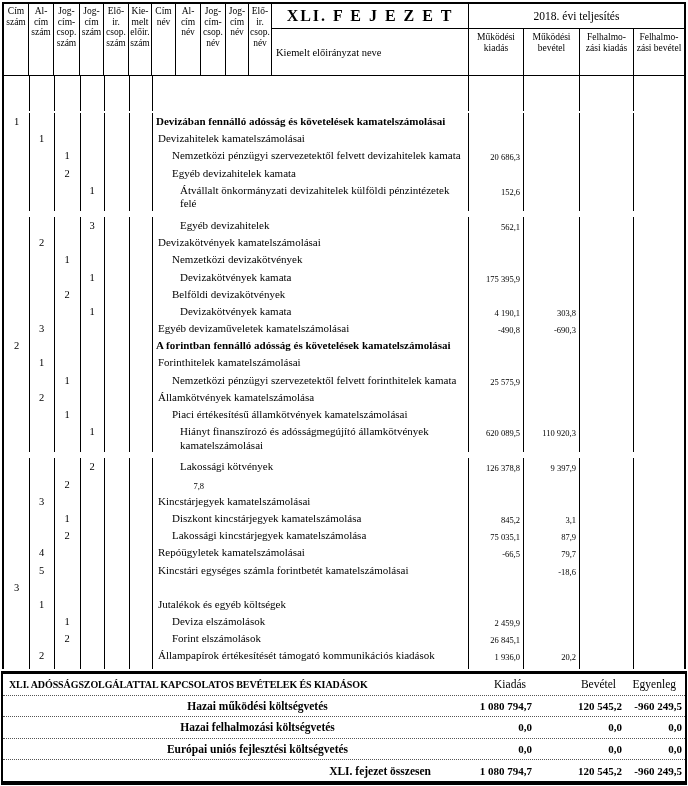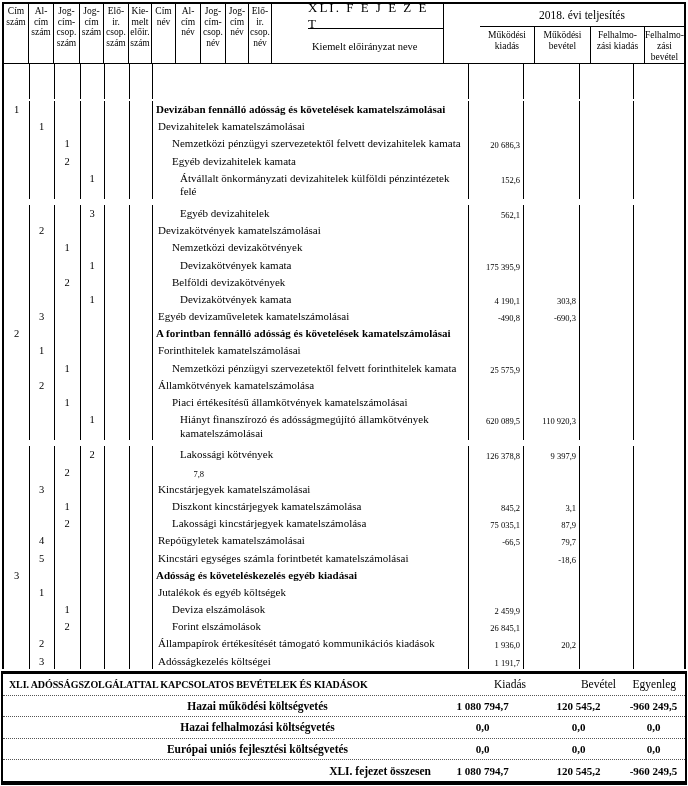--- a/index.html
+++ b/index.html
@@ -3,28 +3,28 @@
 <meta charset="utf-8">
 <style>
   html,body{margin:0;padding:0;background:#fff;}
   #doc{position:relative;width:688px;height:786px;background:#ffffff;color:#000;
        font-family:"Liberation Serif","DejaVu Serif",serif;overflow:hidden;}
 
   
   .maintable{position:absolute;left:2px;top:2px;width:684px;height:667px;box-sizing:border-box;
              border:2px solid #000;border-bottom:none;overflow:hidden;background:#fff;}
 
-  .hdr{display:flex;height:60px;box-sizing:border-box;border-bottom:1px solid #000;gap:36px;}
+  .hdr{display:flex;height:72px;box-sizing:border-box;border-bottom:1px solid #000;}
   .hcell{box-sizing:border-box;border-right:1px solid #000;padding-top:2px;text-align:center;
          font-size:9.5px;line-height:10.5px;white-space:pre-line;overflow:hidden;}
   .hc0{width:25px}.hc1{width:25px}.hc2{width:26px}.hc3{width:24px}.hc4{width:25px}.hc5{width:23px}
   .hc6{width:24px}.hc7{width:25px}.hc8{width:25px}.hc9{width:23px}.hc10{width:23px}
   .hmid{width:197px;box-sizing:border-box;border-right:1px solid #000;display:flex;flex-direction:column;}
   .hchap{height:25px;box-sizing:border-box;border-bottom:1px solid #000;display:flex;align-items:center;
-         justify-content:center;font-weight:normal;font-size:13px;letter-spacing:2px;}
+         justify-content:center;font-weight:bold;font-size:16px;letter-spacing:2px;}
   .hkiem{flex:1;display:flex;align-items:center;padding-left:4px;font-size:10.5px;}
   .hright{flex:1;display:flex;flex-direction:column;}
   .hyear{height:25px;box-sizing:border-box;border-bottom:1px solid #000;display:flex;align-items:center;
          justify-content:center;font-size:11.5px;}
   .hvals{flex:1;display:flex;}
   .hvcell{box-sizing:border-box;text-align:center;font-size:9.5px;line-height:11px;padding-top:3px;
           white-space:pre-line;}
   .hv0{width:55px;border-right:1px solid #000}.hv1{width:56px;border-right:1px solid #000}
   .hv2{width:54px;border-right:1px solid #000}.hv3{flex:1}
 
@@ -51,21 +51,21 @@
            background:#fff;border:2px solid #000;border-top-width:3px;border-bottom-width:4px;
            display:flex;flex-direction:column;}
   .srow{flex:1;display:flex;align-items:center;}
   .srow + .srow{border-top:1px dotted #555;}
   .stitle{flex:1;font-weight:bold;font-size:10px;padding-left:6px;letter-spacing:-0.1px;}
   .shcol{box-sizing:border-box;font-size:11.5px;text-align:right;padding-right:9px;}
   .sc0{width:102px}.sc1{width:90px}.sc2{width:60px}
   .slabel{flex:1;font-weight:bold;font-size:11.5px;}
   .slabel.center{text-align:center;padding-left:55px;margin-left:24px;}
   .slabel.right{text-align:right;padding-right:2px;}
-  .sval{box-sizing:border-box;font-weight:bold;font-size:11px;text-align:center;padding-right:3px;}
+  .sval{box-sizing:border-box;font-weight:bold;font-size:11px;text-align:right;padding-right:3px;}
 </style>
 </head>
 <body>
 
 <div id="doc">
 
   <div class="maintable">
 
     <div class="hdr">
       <div id="hdr-cols" style="display:flex">
@@ -487,21 +487,20 @@
     <div class="bval v2"></div>
     <div class="bval v3"></div>
   </div>
         <div class="brow">
     <div class="code c0">3</div>
     <div class="code c1"></div>
     <div class="code c2"></div>
     <div class="code c3"></div>
     <div class="code c4"></div>
     <div class="code c5"></div>
-    <div class="bname lvl1 bold">Adósság és követeléskezelés egyéb kiadásai</div>
     <div class="bval v0"></div>
     <div class="bval v1"></div>
     <div class="bval v2"></div>
     <div class="bval v3"></div>
   </div>
         <div class="brow">
     <div class="code c0"></div>
     <div class="code c1">1</div>
     <div class="code c2"></div>
     <div class="code c3"></div>

